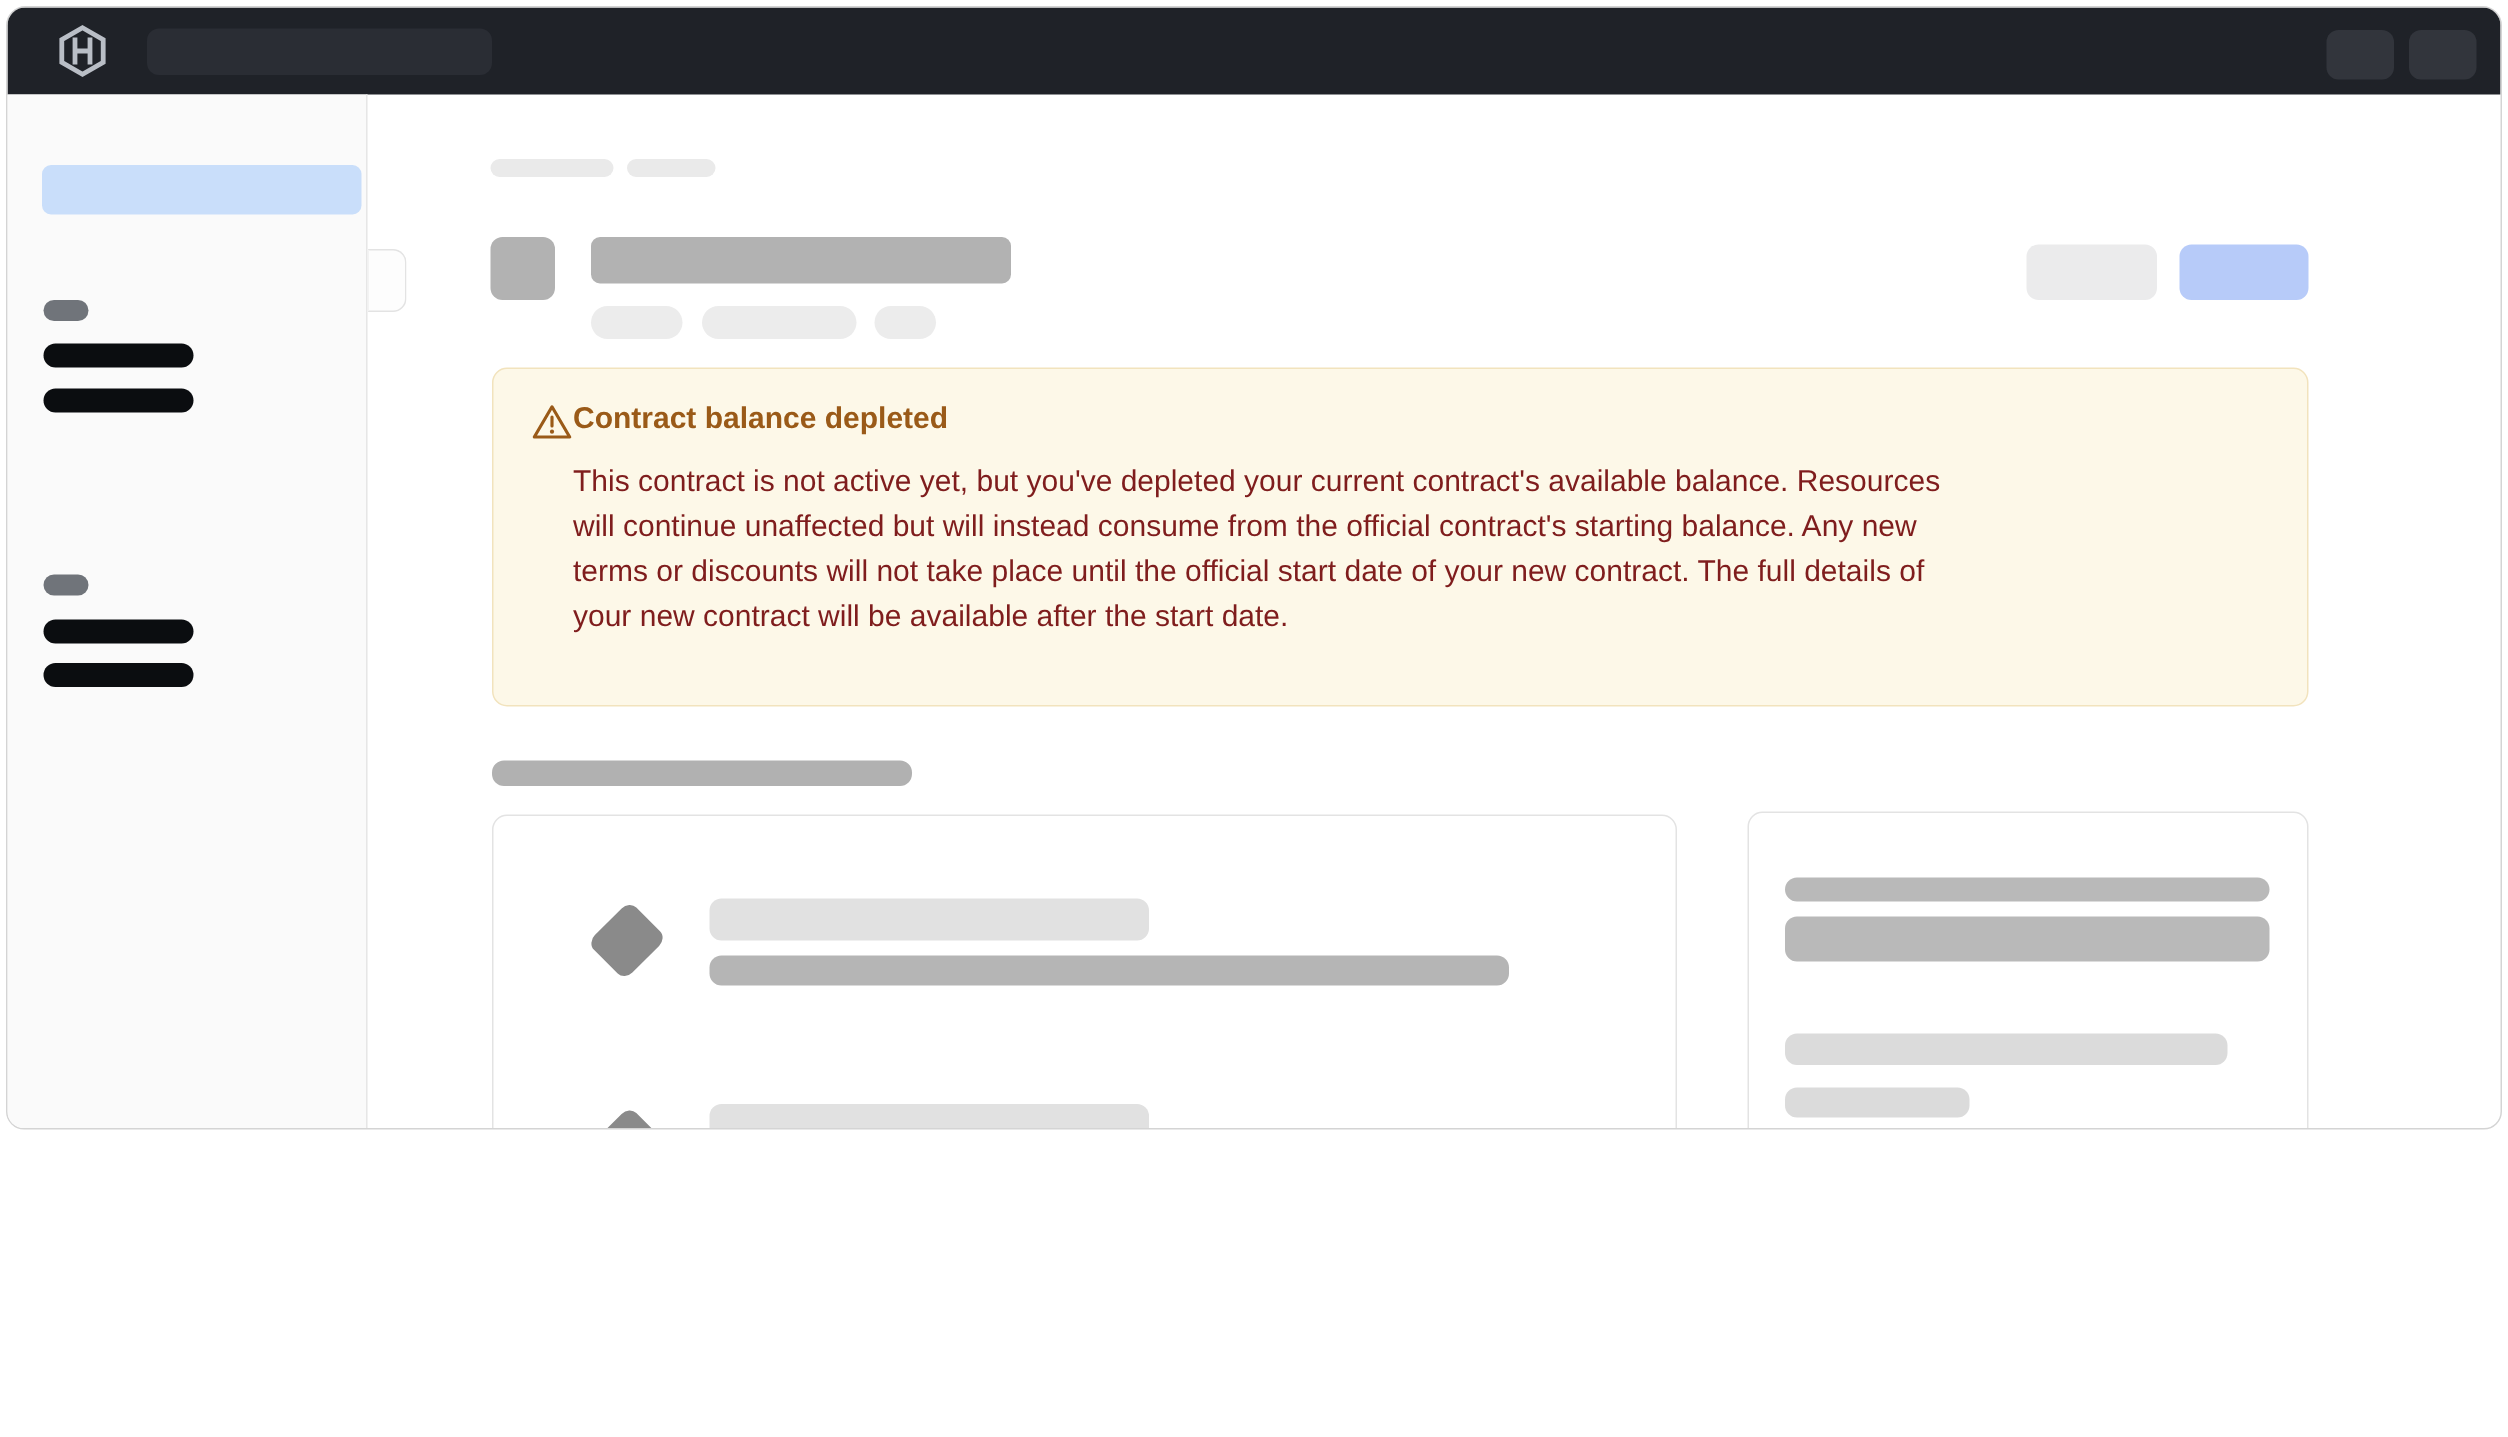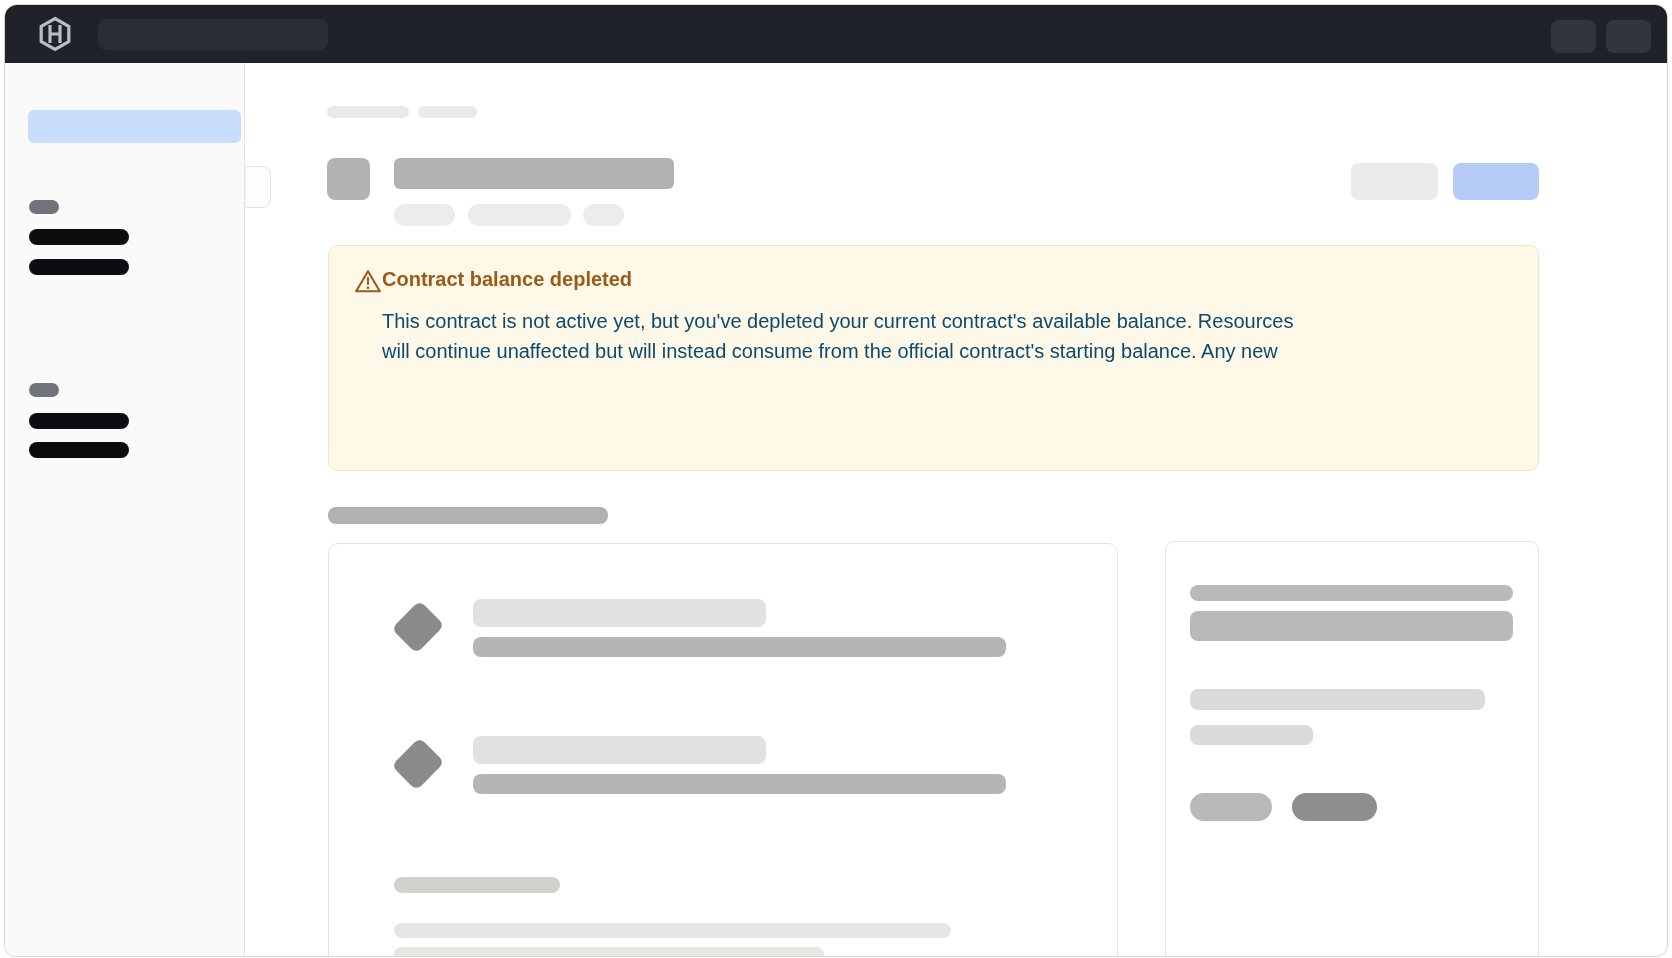--- a/index.html
+++ b/index.html
@@ -1,38 +1,38 @@
 <!DOCTYPE html>
 <html><head>
 <meta charset="utf-8">
 <style>
   html,body{margin:0;padding:0;background:#ffffff;}
   body{font-family:"Liberation Sans", sans-serif;}
   .viewport{position:relative;width:1672px;height:958px;background:#ffffff;overflow:hidden;}
-  .window{position:absolute;left:4px;top:4px;width:1664px;height:953px;
+  .window{position:absolute;left:4px;top:4px;width:1664px;height:749px;
           border:1px solid #d4d4d4;border-radius:13px 13px 12px 12px;background:#ffffff;overflow:hidden;box-sizing:border-box;}
   .topbar{position:absolute;left:0;top:0;width:100%;height:58px;background:#1f2228;}
   .logo{position:absolute;left:32px;top:11px;width:36px;height:36px;display:block;}
   .searchbox{position:absolute;left:93px;top:14px;width:230px;height:31px;background:#2a2d34;border:none;border-radius:8px;outline:none;color:#9ca1a8;font-size:14px;padding:0 12px;box-sizing:border-box;}
   .tb-btn{position:absolute;top:15px;width:45px;height:33px;background:#32353c;border:none;border-radius:8px;cursor:pointer;}
   .sidebar{position:absolute;left:0;top:58px;width:240px;height:895px;background:#fafafa;border-right:1px solid #e6e6e6;box-sizing:border-box;}
   .side-active{position:absolute;left:23px;top:47px;width:213px;height:33px;background:#c9defa;border-radius:6px;cursor:pointer;}
   .side-handle{position:absolute;left:240px;top:161px;width:26px;height:42px;background:#fdfdfd;border:1px solid #e3e3e3;border-left:1px solid #f3f3f3;border-radius:0 9px 9px 0;cursor:pointer;box-sizing:border-box;}
   .side-label{position:absolute;width:30px;height:14px;background:#70747a;border-radius:7px;}
   .side-item{position:absolute;width:100px;height:16px;background:#0b0d10;border-radius:8px;cursor:pointer;}
   .sk{position:absolute;border-radius:6px;}
   .pill{border-radius:999px;}
   .crumb{background:#eaeaea;cursor:pointer;}
   .badge{background:#ececec;}
   .btn-secondary{position:absolute;background:#ebebec;border:none;border-radius:8px;cursor:pointer;}
   .btn-primary{position:absolute;background:#b7cbf9;border:none;border-radius:8px;cursor:pointer;}
   .alert{position:absolute;left:323px;top:240px;width:1211px;height:226px;background:#fdf8e8;border:1px solid #f2e3bd;border-radius:10px;box-sizing:border-box;}
   .alert-icon{position:absolute;left:25px;top:22px;width:28px;height:27px;}
   .alert-title{position:absolute;left:53px;top:22px;font-size:20px;font-weight:700;color:#9a5a18;white-space:nowrap;}
-  .alert-line{position:absolute;left:53px;width:1120px;height:30px;font-size:20px;line-height:30px;color:#0c4a6e;white-space:nowrap;}
+  .alert-line{position:absolute;left:53px;width:1120px;height:30px;font-size:20px;line-height:30px;color:#7f1d1d;white-space:nowrap;}
   .card{position:absolute;background:#ffffff;border:1px solid #e3e3e3;border-radius:10px;box-sizing:border-box;}
   .diamond{position:absolute;width:38px;height:38px;background:#8a8a8a;border-radius:7px;transform:rotate(45deg) scale(0.93,1.05);}
   .bar-title{background:#e1e1e1;border-radius:8px;}
   .bar-sub{background:#b5b5b5;border-radius:8px;}
   .bar-md{background:#b9b9b9;border-radius:8px;}
   .bar-lt{background:#dbdbdb;border-radius:8px;}
   .bar-warm{background:#d3d2ca;border-radius:8px;}
   .bar-faint{background:#e7e6e3;border-radius:8px;}
 </style>
 </head>
@@ -81,20 +81,22 @@
         <span class="alert-icon">
           <svg width="28" height="27" viewBox="0 0 28 27">
             <path d="M14 3.2 L25.8 23.3 H2.2 Z" fill="none" stroke="#9a5a18" stroke-width="2.1" stroke-linejoin="round"></path>
             <line x1="14" y1="10" x2="14" y2="16" stroke="#9a5a18" stroke-width="2.1" stroke-linecap="round"></line>
             <circle cx="14" cy="19.8" r="1.4" fill="#9a5a18"></circle>
           </svg>
         </span>
         <div class="alert-title">Contract balance depleted</div>
         <div class="alert-line" style="top:60px;">This contract is not active yet, but you've depleted your current contract's available balance. Resources</div>
         <div class="alert-line" style="top:90px;">will continue unaffected but will instead consume from the official contract's starting balance. Any new</div>
+        <div class="alert-line" style="top:120px;">terms or discounts will not take place until the official start date of your new contract. The full details of</div>
+        <div class="alert-line" style="top:150px;">your new contract will be available after the start date.</div>
       </div>
 
       <div class="sk" style="left:323px;top:502px;width:280px;height:17px;background:#b1b1b1;border-radius:8px;"></div>
 
       <div class="card" style="left:323px;top:538px;width:790px;height:440px;"></div>
       <div class="diamond" style="left:394px;top:603px;"></div>
       <div class="sk bar-title" style="left:468px;top:594px;width:293px;height:28px;"></div>
       <div class="sk bar-sub" style="left:468px;top:632px;width:533px;height:20px;"></div>
       <div class="diamond" style="left:394px;top:740px;"></div>
       <div class="sk bar-title" style="left:468px;top:731px;width:293px;height:28px;"></div>

